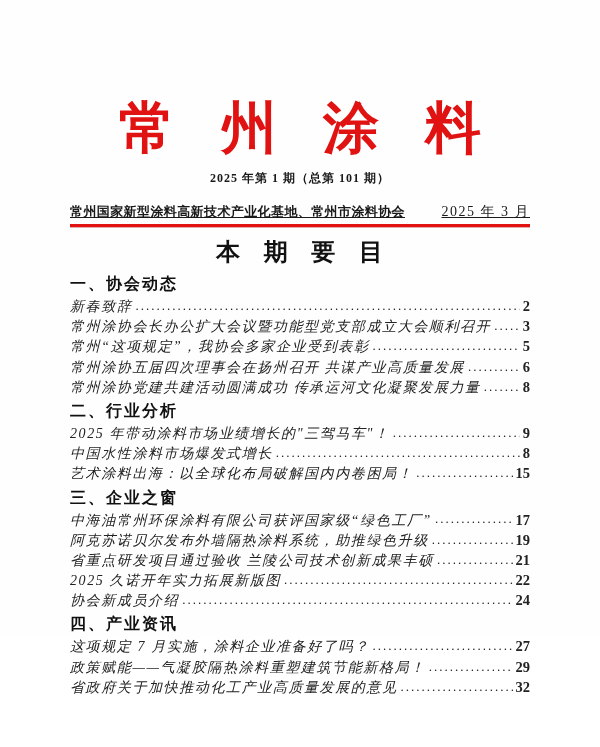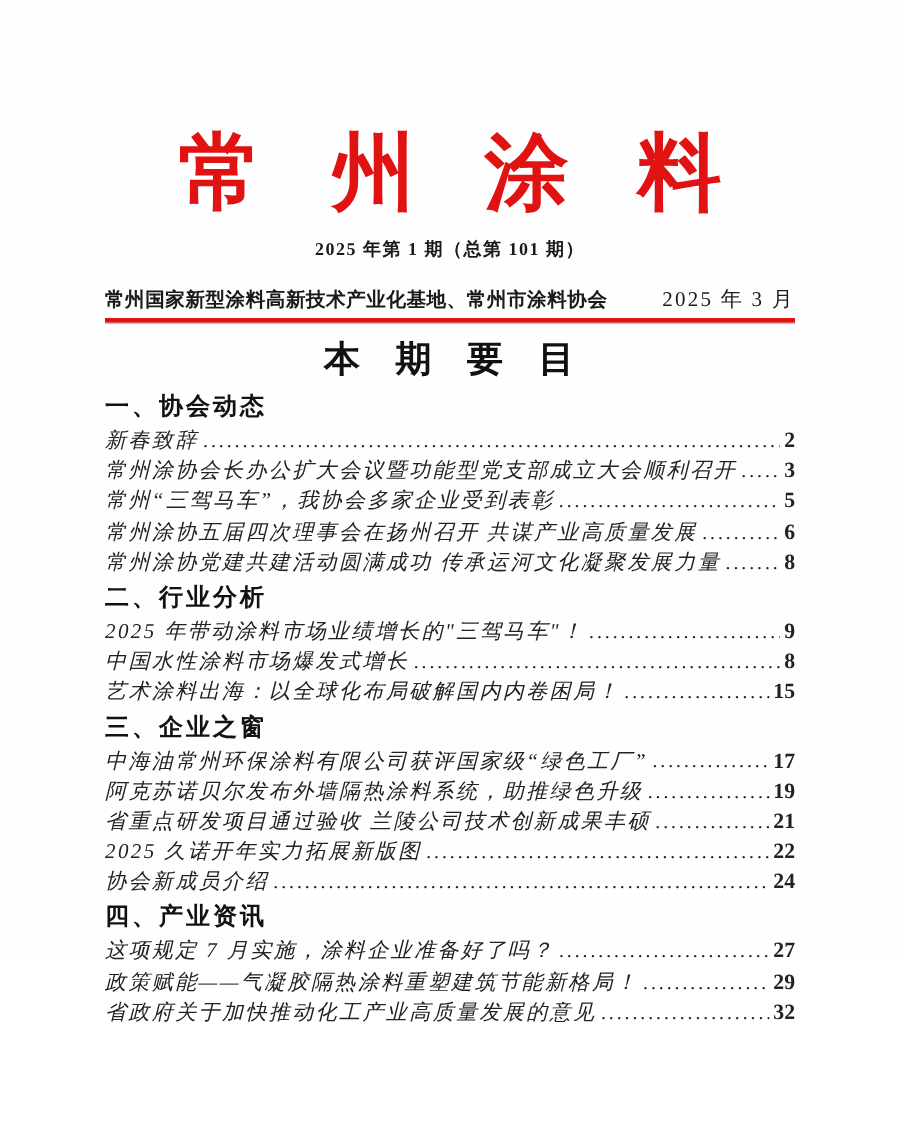--- a/index.html
+++ b/index.html
@@ -9,42 +9,42 @@
     font-family:"Liberation Serif","DejaVu Serif",serif;
     color:#1a1a1a;
     overflow:hidden;
   }
   .page {
     width:600px; height:638px;
     background:#fefefdff;
     background:#fefefe;
     position:relative;
     box-sizing:border-box;
-    padding:0 70px;
+    padding:12px 70px;
   }
   
   .masthead-title {
     margin:0; padding-top:84px;
     text-align:center;
     font-size:56px; line-height:64px;
     font-weight:bold;
     color:var(--accent,#e01212);
     word-spacing:32px;
     white-space:nowrap;
     font-family:"Liberation Serif","DejaVu Serif",serif;
   }
   .issue-line {
     margin-top:10px;
     text-align:center;
     font-size:12px; font-weight:bold;
     letter-spacing:1px;
   }
   .publisher-row {
     margin-top:16px;
-    display:flex; justify-content:space-between; align-items:baseline;
+    display:flex; justify-content:space-between; align-items:baseline;text-decoration:underline;
   }
   .publisher {
     font-size:13px; font-weight:bold; letter-spacing:0.4px;
     white-space:nowrap;
   }
   .issue-date {
     font-size:14px; letter-spacing:1.5px; white-space:nowrap;
   }
   .red-rule {
     margin-top:3px;
@@ -130,21 +130,21 @@
       <span class="toc-label">新春致辞</span>
       <span class="toc-dots"></span>
       <span class="toc-page">2</span>
     </div>
     <div class="toc-item">
       <span class="toc-label">常州涂协会长办公扩大会议暨功能型党支部成立大会顺利召开</span>
       <span class="toc-dots"></span>
       <span class="toc-page">3</span>
     </div>
     <div class="toc-item">
-      <span class="toc-label">常州“三驾马车”，我协会多家企业受到表彰</span>
+      <span class="toc-label">常州“这项规定”，我协会多家企业受到表彰</span>
       <span class="toc-dots"></span>
       <span class="toc-page">5</span>
     </div>
     <div class="toc-item">
       <span class="toc-label">常州涂协五届四次理事会在扬州召开 共谋产业高质量发展</span>
       <span class="toc-dots"></span>
       <span class="toc-page">6</span>
     </div>
     <div class="toc-item">
       <span class="toc-label">常州涂协党建共建活动圆满成功 传承运河文化凝聚发展力量</span>

